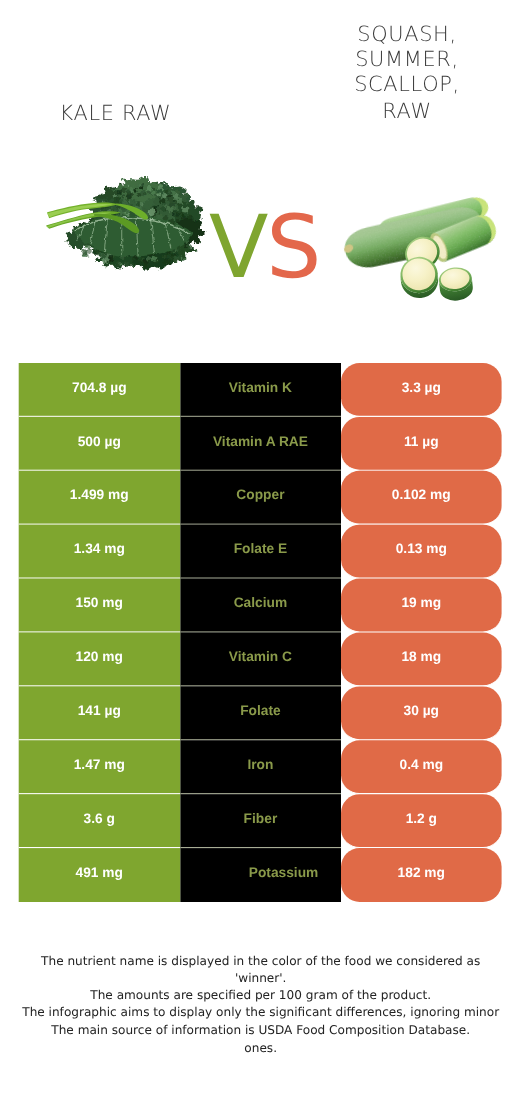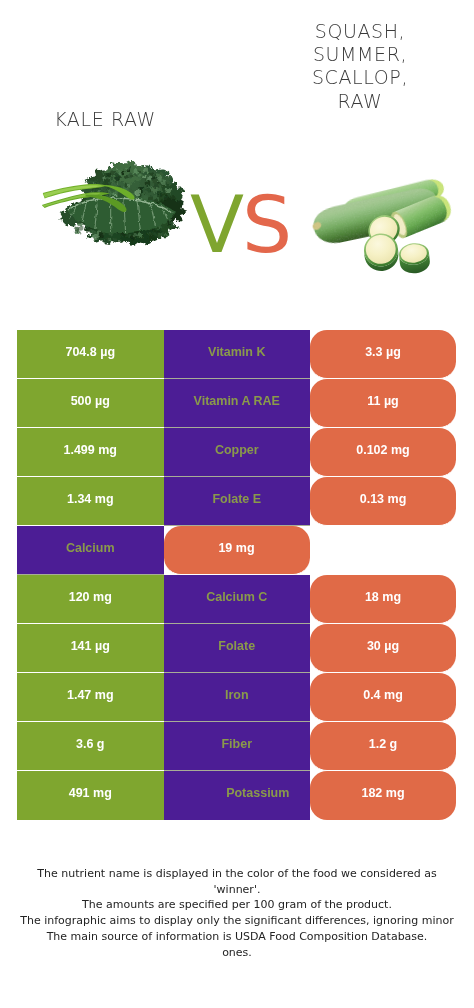--- a/index.html
+++ b/index.html
@@ -3,22 +3,22 @@
 <meta charset="utf-8">
 <style>
   html,body{margin:0;padding:0;background:#fff;}
   body{width:474px;height:1008px;font-family:"Liberation Sans",sans-serif;
        -webkit-font-smoothing:antialiased;}
   .page{position:relative;width:474px;height:1008px;overflow:hidden;background:#fff;}
 
   
   .title{position:absolute;font-family:"DejaVu Sans",sans-serif;font-weight:300;
          color:#3a3a3a;letter-spacing:0.6px;text-align:center;line-height:23.2px;white-space:pre-line;}
-  .title-left{left:1px;top:108px;width:208px;font-size:19px;}
-  .title-right{left:280px;top:20px;width:160px;font-size:19px;}
+  .title-left{left:1px;top:92px;width:208px;font-size:19px;}
+  .title-right{left:290px;top:20px;width:160px;font-size:19px;}
 
   
   .vs{position:absolute;left:180px;top:185px;width:120px;height:80px;
       font-family:"DejaVu Sans",sans-serif;font-size:79px;font-weight:400;
       line-height:80px;letter-spacing:-2px;text-align:center;}
   .vs .v{color:#7FA52F;}
   .vs .s{color:#E3674B;}
 
   
   .img-left{position:absolute;left:40px;top:155px;width:150px;height:112px;}
@@ -26,21 +26,21 @@
   .img-right{position:absolute;left:300px;top:163px;width:174px;height:128px;}
 
   
   .tbl{position:absolute;left:17px;top:330px;width:470px;height:490px;}
   .row{position:relative;height:49px;display:flex;}
   .cell{display:flex;align-items:center;justify-content:center;
         font-size:12.5px;font-weight:600;box-sizing:border-box;
         line-height:1;padding-bottom:4px;}
   .c-left{width:146.5px;background:#7FA62F;color:#ffffff;border-bottom:1.3px solid #ffffff;}
   .row:last-child .c-left{border-bottom:none;}
-  .c-mid{width:146.5px;background:#4c1d95;color:#8A9A4A;border-bottom:1px solid #a8ad96;}
+  .c-mid{width:146.5px;background:#000000;color:#8A9A4A;border-bottom:1px solid #a8ad96;}
   .row:last-child .c-mid{border-bottom:none;padding-left:42px;}
   .c-right{width:146px;background:#E06A47;color:#ffffff;border-bottom:1.3px solid #ffffff;border-radius:17px;}
   .row:last-child .c-right{border-bottom:none;}
 
   
   .footer{position:absolute;left:12px;top:866px;width:450px;text-align:center;
           font-family:"DejaVu Sans",sans-serif;font-size:11px;color:#232323;
           line-height:15.7px;}
 </style>
 </head>
@@ -549,26 +549,27 @@
         <div class="cell c-left">1.499 mg</div>
         <div class="cell c-mid">Copper</div>
         <div class="cell c-right">0.102 mg</div>
       </div>
       <div class="row">
         <div class="cell c-left">1.34 mg</div>
         <div class="cell c-mid">Folate E</div>
         <div class="cell c-right">0.13 mg</div>
       </div>
       <div class="row">
+        <div class="cell c-left">150 mg</div>
         <div class="cell c-mid">Calcium</div>
         <div class="cell c-right">19 mg</div>
       </div>
       <div class="row">
         <div class="cell c-left">120 mg</div>
-        <div class="cell c-mid">Calcium C</div>
+        <div class="cell c-mid">Vitamin C</div>
         <div class="cell c-right">18 mg</div>
       </div>
       <div class="row">
         <div class="cell c-left">141 µg</div>
         <div class="cell c-mid">Folate</div>
         <div class="cell c-right">30 µg</div>
       </div>
       <div class="row">
         <div class="cell c-left">1.47 mg</div>
         <div class="cell c-mid">Iron</div>

